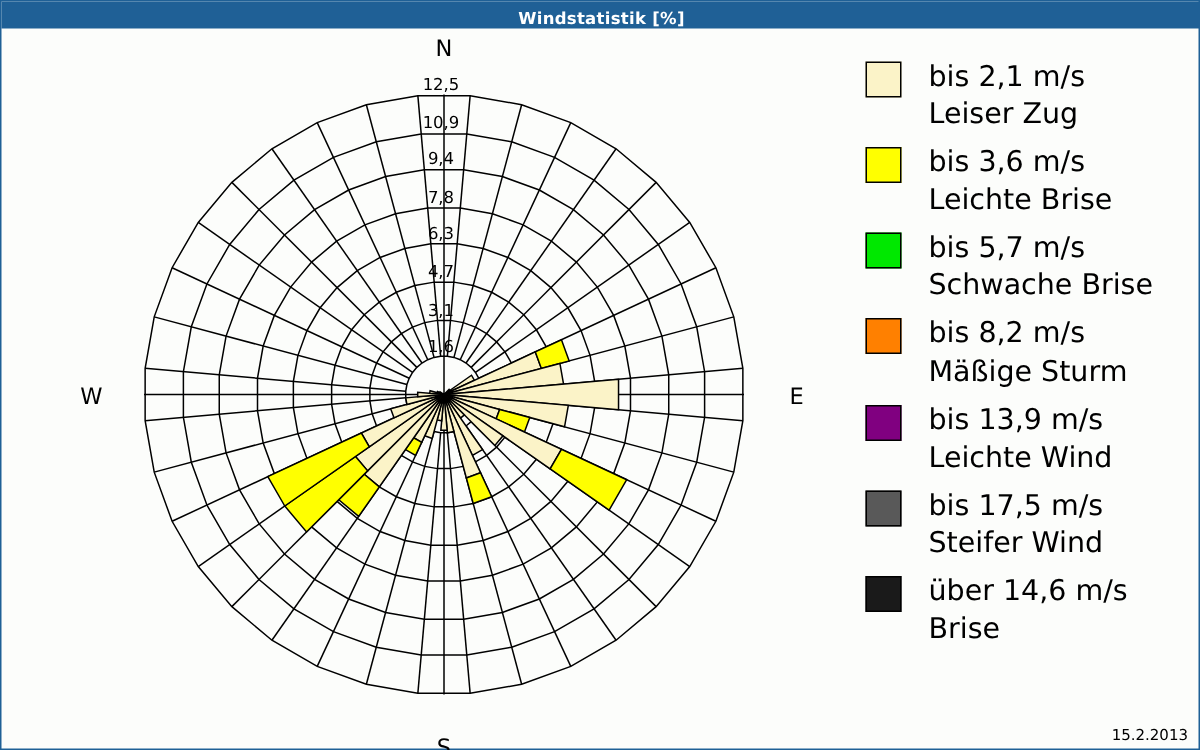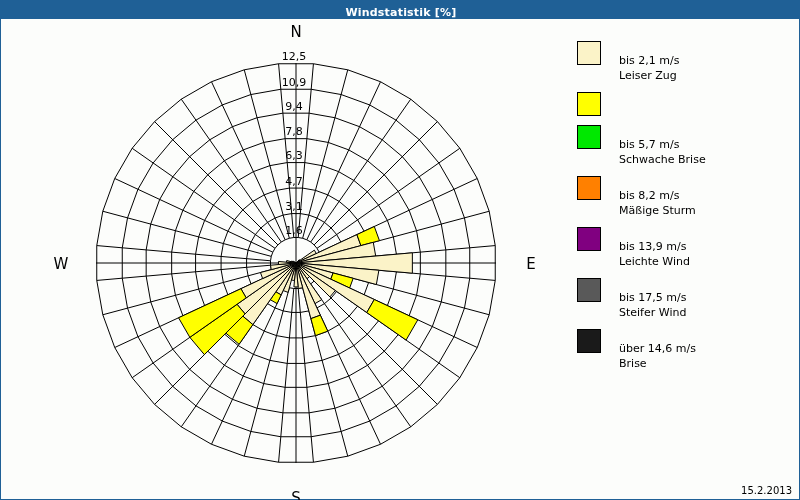--- a/index.html
+++ b/index.html
@@ -26,21 +26,21 @@
     position:absolute;left:576px;top:38px;width:216px;
   }
   .legend-row{
     display:flex;align-items:flex-start;margin-bottom:7px;
   }
   .swatch{
     width:24px;height:24px;border:1px solid #000000;
     box-sizing:border-box;flex:0 0 auto;margin-top:2px;
   }
   .legend-text{
-    margin-left:18px;font-size:11px;color:#000000;line-height:1.32;margin-top:15px;
+    margin-left:18px;font-size:19px;color:#000000;line-height:1.32;
   }
   .legend-text .l2{display:block;}
   #datestamp{
     position:absolute;right:7px;bottom:3px;
     font-size:10px;color:#000000;
   }
   svg{display:block;}
   text{font-family:"DejaVu Sans", sans-serif;}
 </style>
 </head>
@@ -155,20 +155,21 @@
       </svg>
   </div>
 
   <div id="legend">
       <div class="legend-row">
         <div class="swatch" style="background: rgb(251, 243, 200);"></div>
         <div class="legend-text"><span>bis 2,1 m/s</span><span class="l2">Leiser Zug</span></div>
       </div>
       <div class="legend-row">
         <div class="swatch" style="background: rgb(255, 255, 0);"></div>
+        <div class="legend-text"><span>bis 3,6 m/s</span><span class="l2">Leichte Brise</span></div>
       </div>
       <div class="legend-row">
         <div class="swatch" style="background: rgb(0, 232, 0);"></div>
         <div class="legend-text"><span>bis 5,7 m/s</span><span class="l2">Schwache Brise</span></div>
       </div>
       <div class="legend-row">
         <div class="swatch" style="background: rgb(255, 128, 0);"></div>
         <div class="legend-text"><span>bis 8,2 m/s</span><span class="l2">Mäßige Sturm</span></div>
       </div>
       <div class="legend-row">

